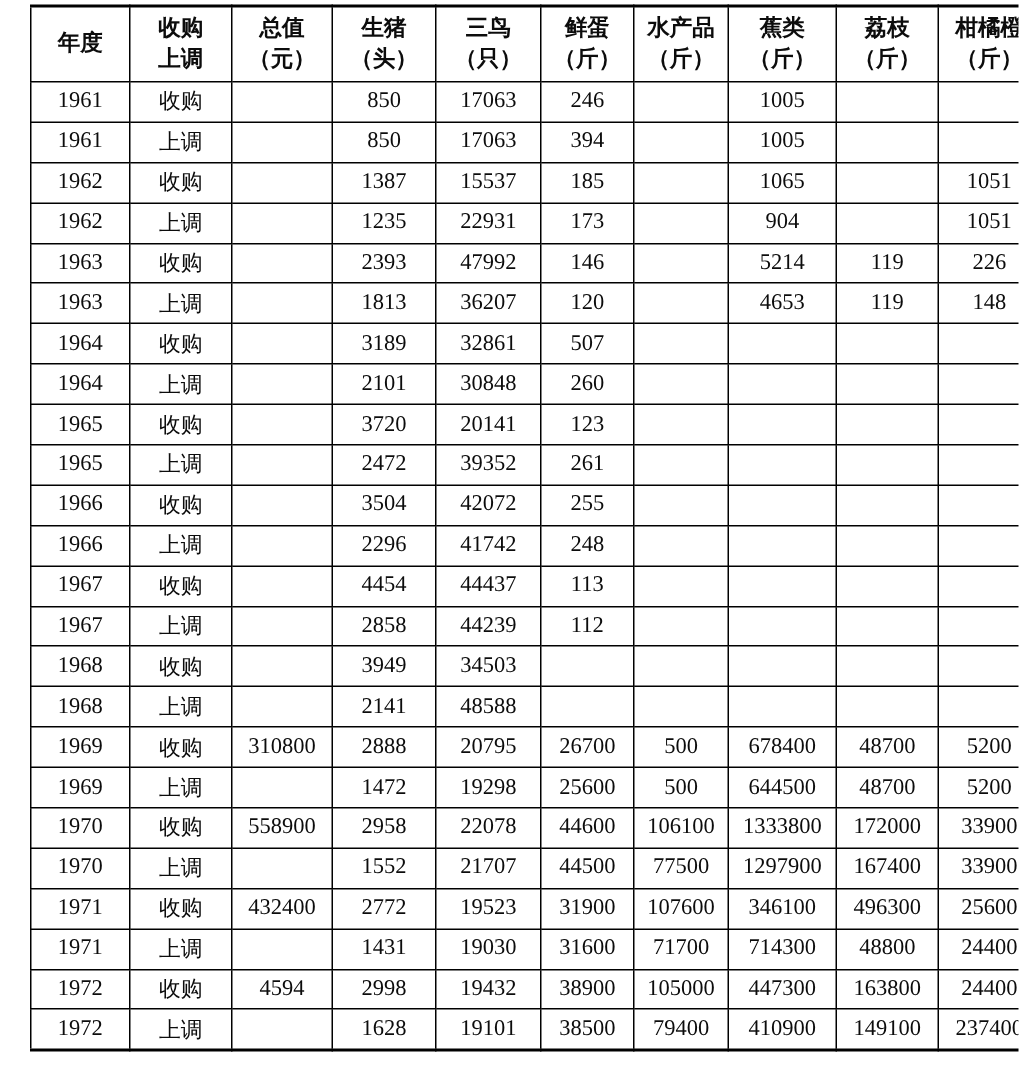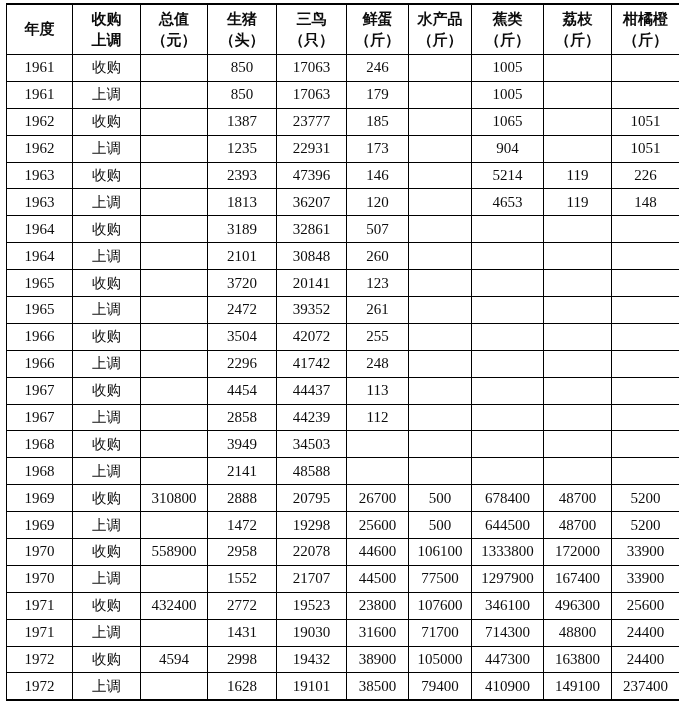--- a/index.html
+++ b/index.html
@@ -7,21 +7,21 @@
     padding: 0;
     background: #ffffff;
     width: 679px;
     height: 713px;
     overflow: hidden;
   }
   .page {
     width: 679px;
     height: 713px;
     box-sizing: border-box;
-    padding: 3px 0 0 6px;
+    padding: 3px 0 0 20px;
     font-family: "Liberation Serif", "DejaVu Serif", serif;
     color: #0c0c0c;
   }
   table.data-table {
     border-collapse: collapse;
     table-layout: fixed;
     width: 674px;
     border-top: 2px solid #000;
     border-bottom: 2px solid #000;
   }
@@ -124,32 +124,32 @@
           <td>1005</td>
           <td></td>
           <td></td>
         </tr>
         <tr>
           <td>1961</td>
           <td class="cell-type">上调</td>
           <td></td>
           <td>850</td>
           <td>17063</td>
-          <td>179</td>
+          <td>394</td>
           <td></td>
           <td>1005</td>
           <td></td>
           <td></td>
         </tr>
         <tr>
           <td>1962</td>
           <td class="cell-type">收购</td>
           <td></td>
           <td>1387</td>
-          <td>23777</td>
+          <td>15537</td>
           <td>185</td>
           <td></td>
           <td>1065</td>
           <td></td>
           <td>1051</td>
         </tr>
         <tr>
           <td>1962</td>
           <td class="cell-type">上调</td>
           <td></td>
@@ -159,21 +159,21 @@
           <td></td>
           <td>904</td>
           <td></td>
           <td>1051</td>
         </tr>
         <tr>
           <td>1963</td>
           <td class="cell-type">收购</td>
           <td></td>
           <td>2393</td>
-          <td>47396</td>
+          <td>47992</td>
           <td>146</td>
           <td></td>
           <td>5214</td>
           <td>119</td>
           <td>226</td>
         </tr>
         <tr>
           <td>1963</td>
           <td class="cell-type">上调</td>
           <td></td>
@@ -352,21 +352,21 @@
           <td>1297900</td>
           <td>167400</td>
           <td>33900</td>
         </tr>
         <tr>
           <td>1971</td>
           <td class="cell-type">收购</td>
           <td>432400</td>
           <td>2772</td>
           <td>19523</td>
-          <td>23800</td>
+          <td>31900</td>
           <td>107600</td>
           <td>346100</td>
           <td>496300</td>
           <td>25600</td>
         </tr>
         <tr>
           <td>1971</td>
           <td class="cell-type">上调</td>
           <td></td>
           <td>1431</td>

